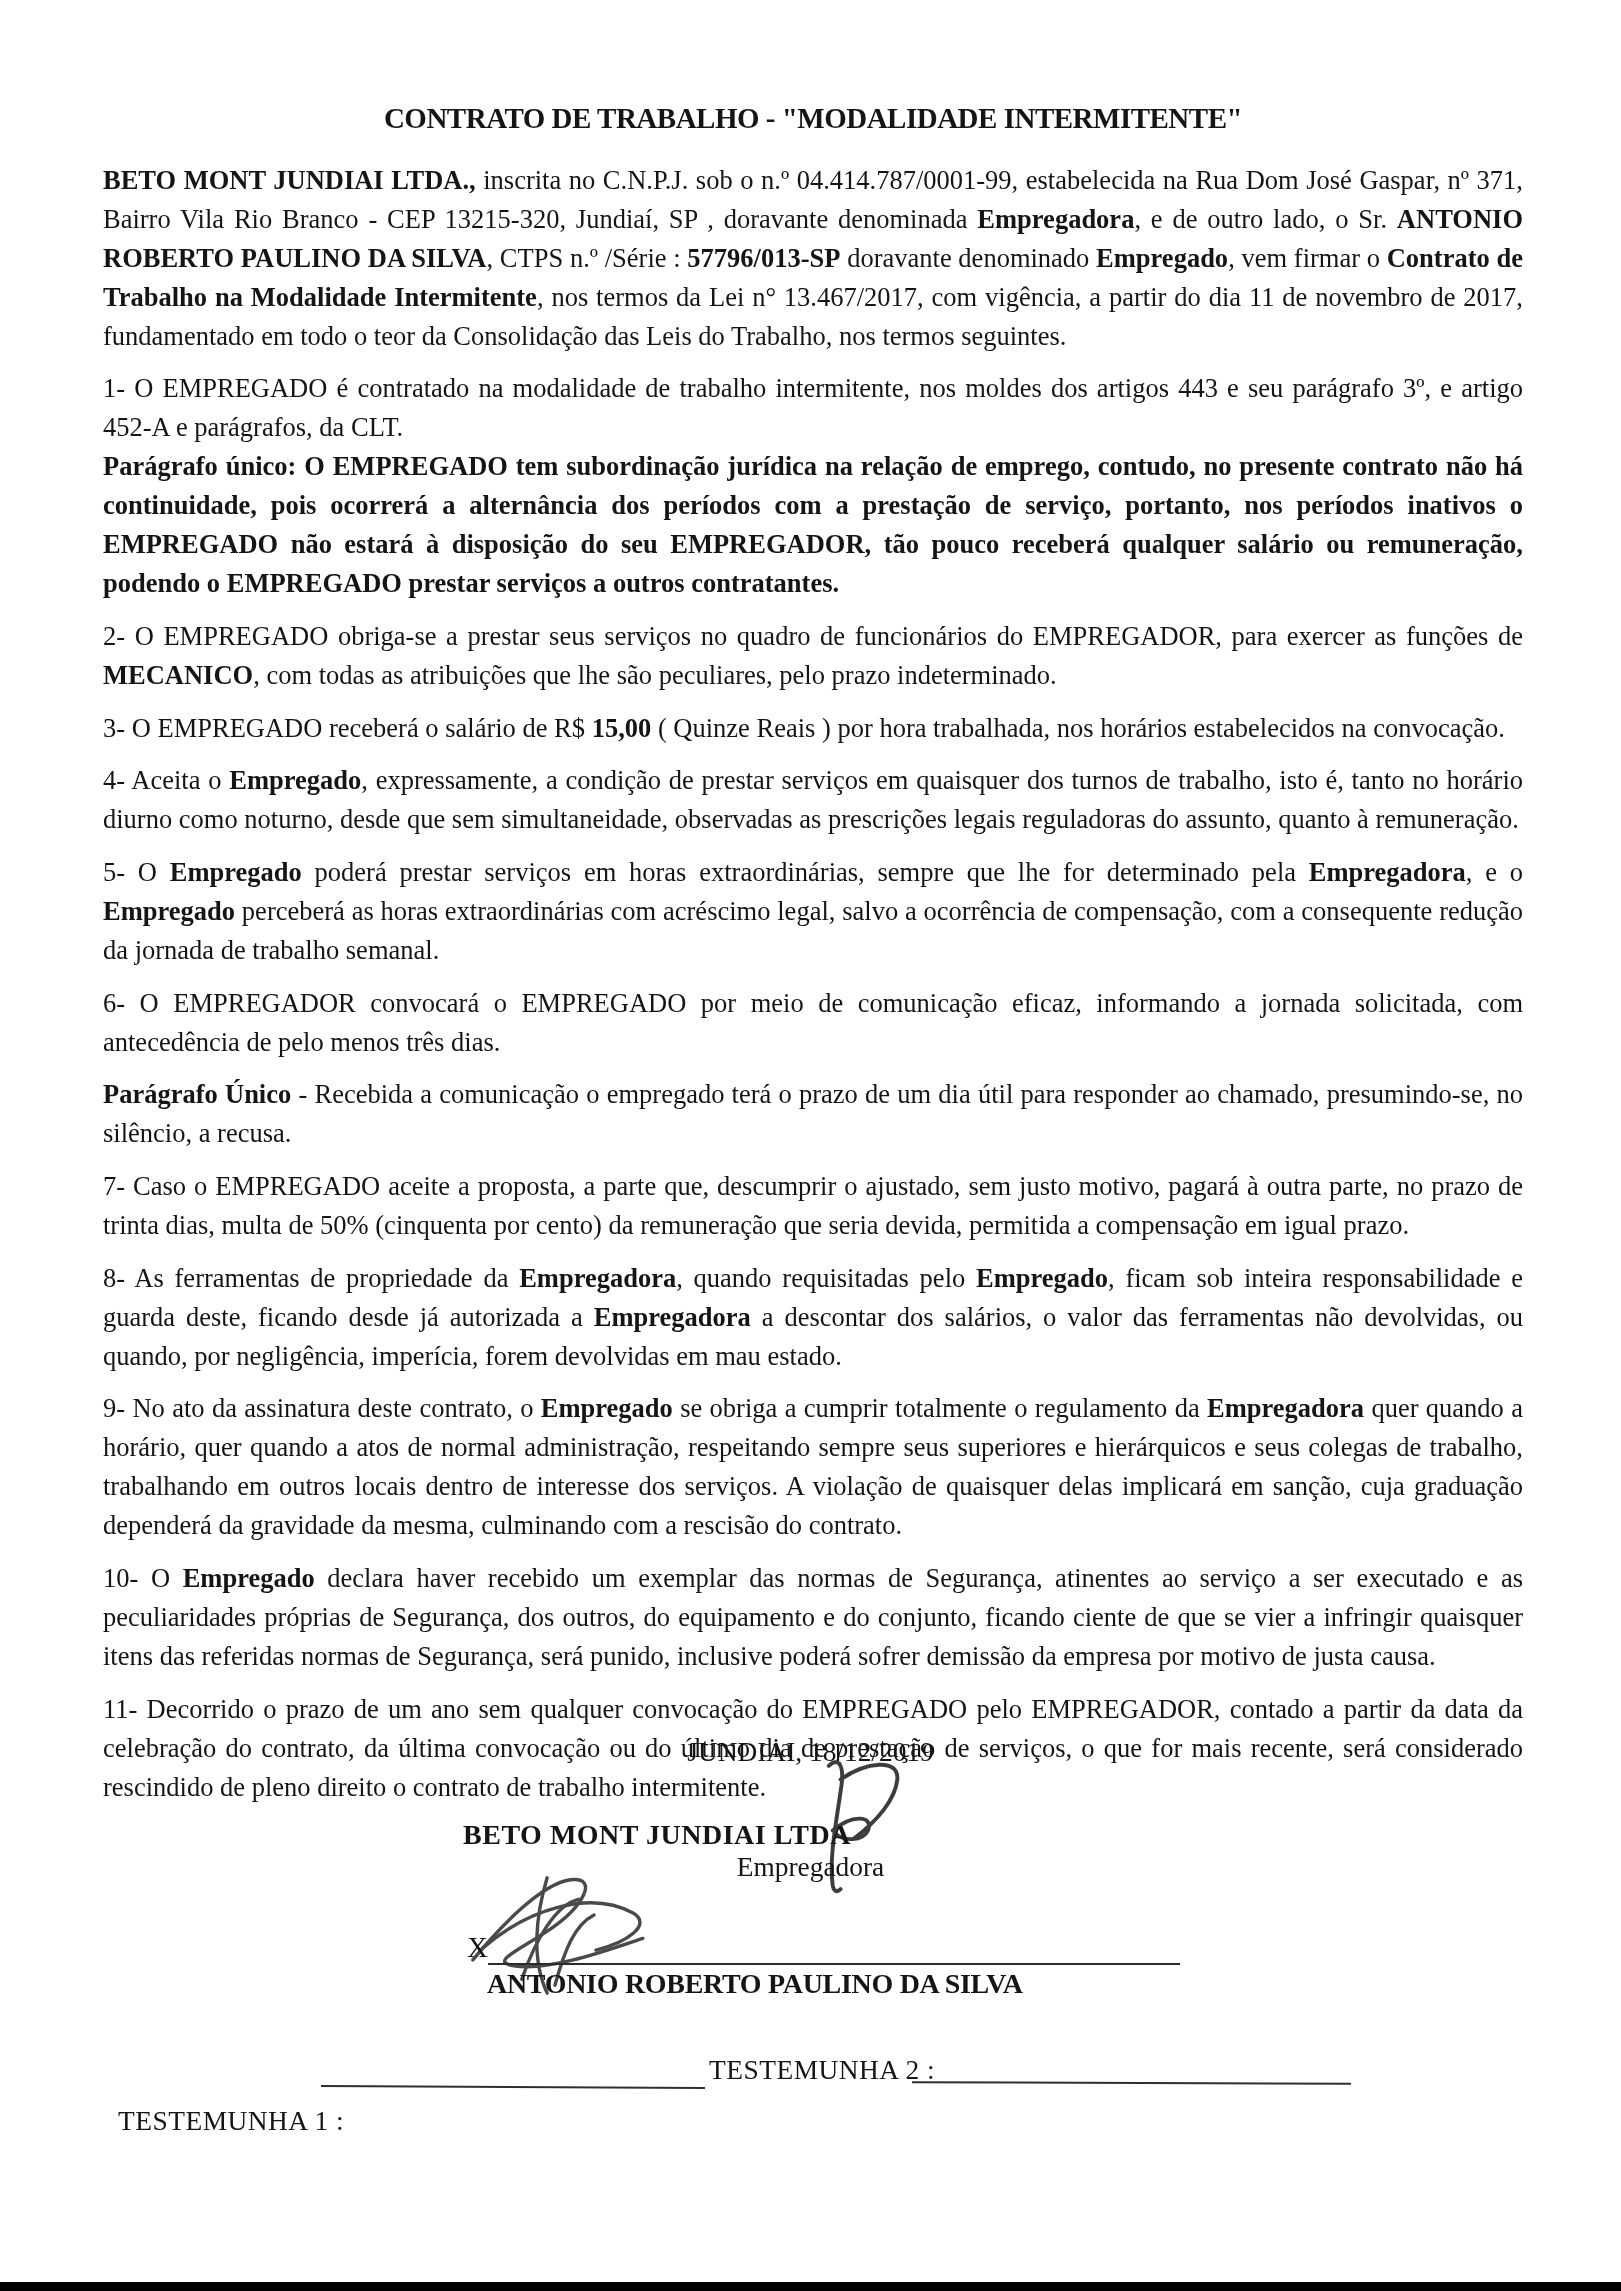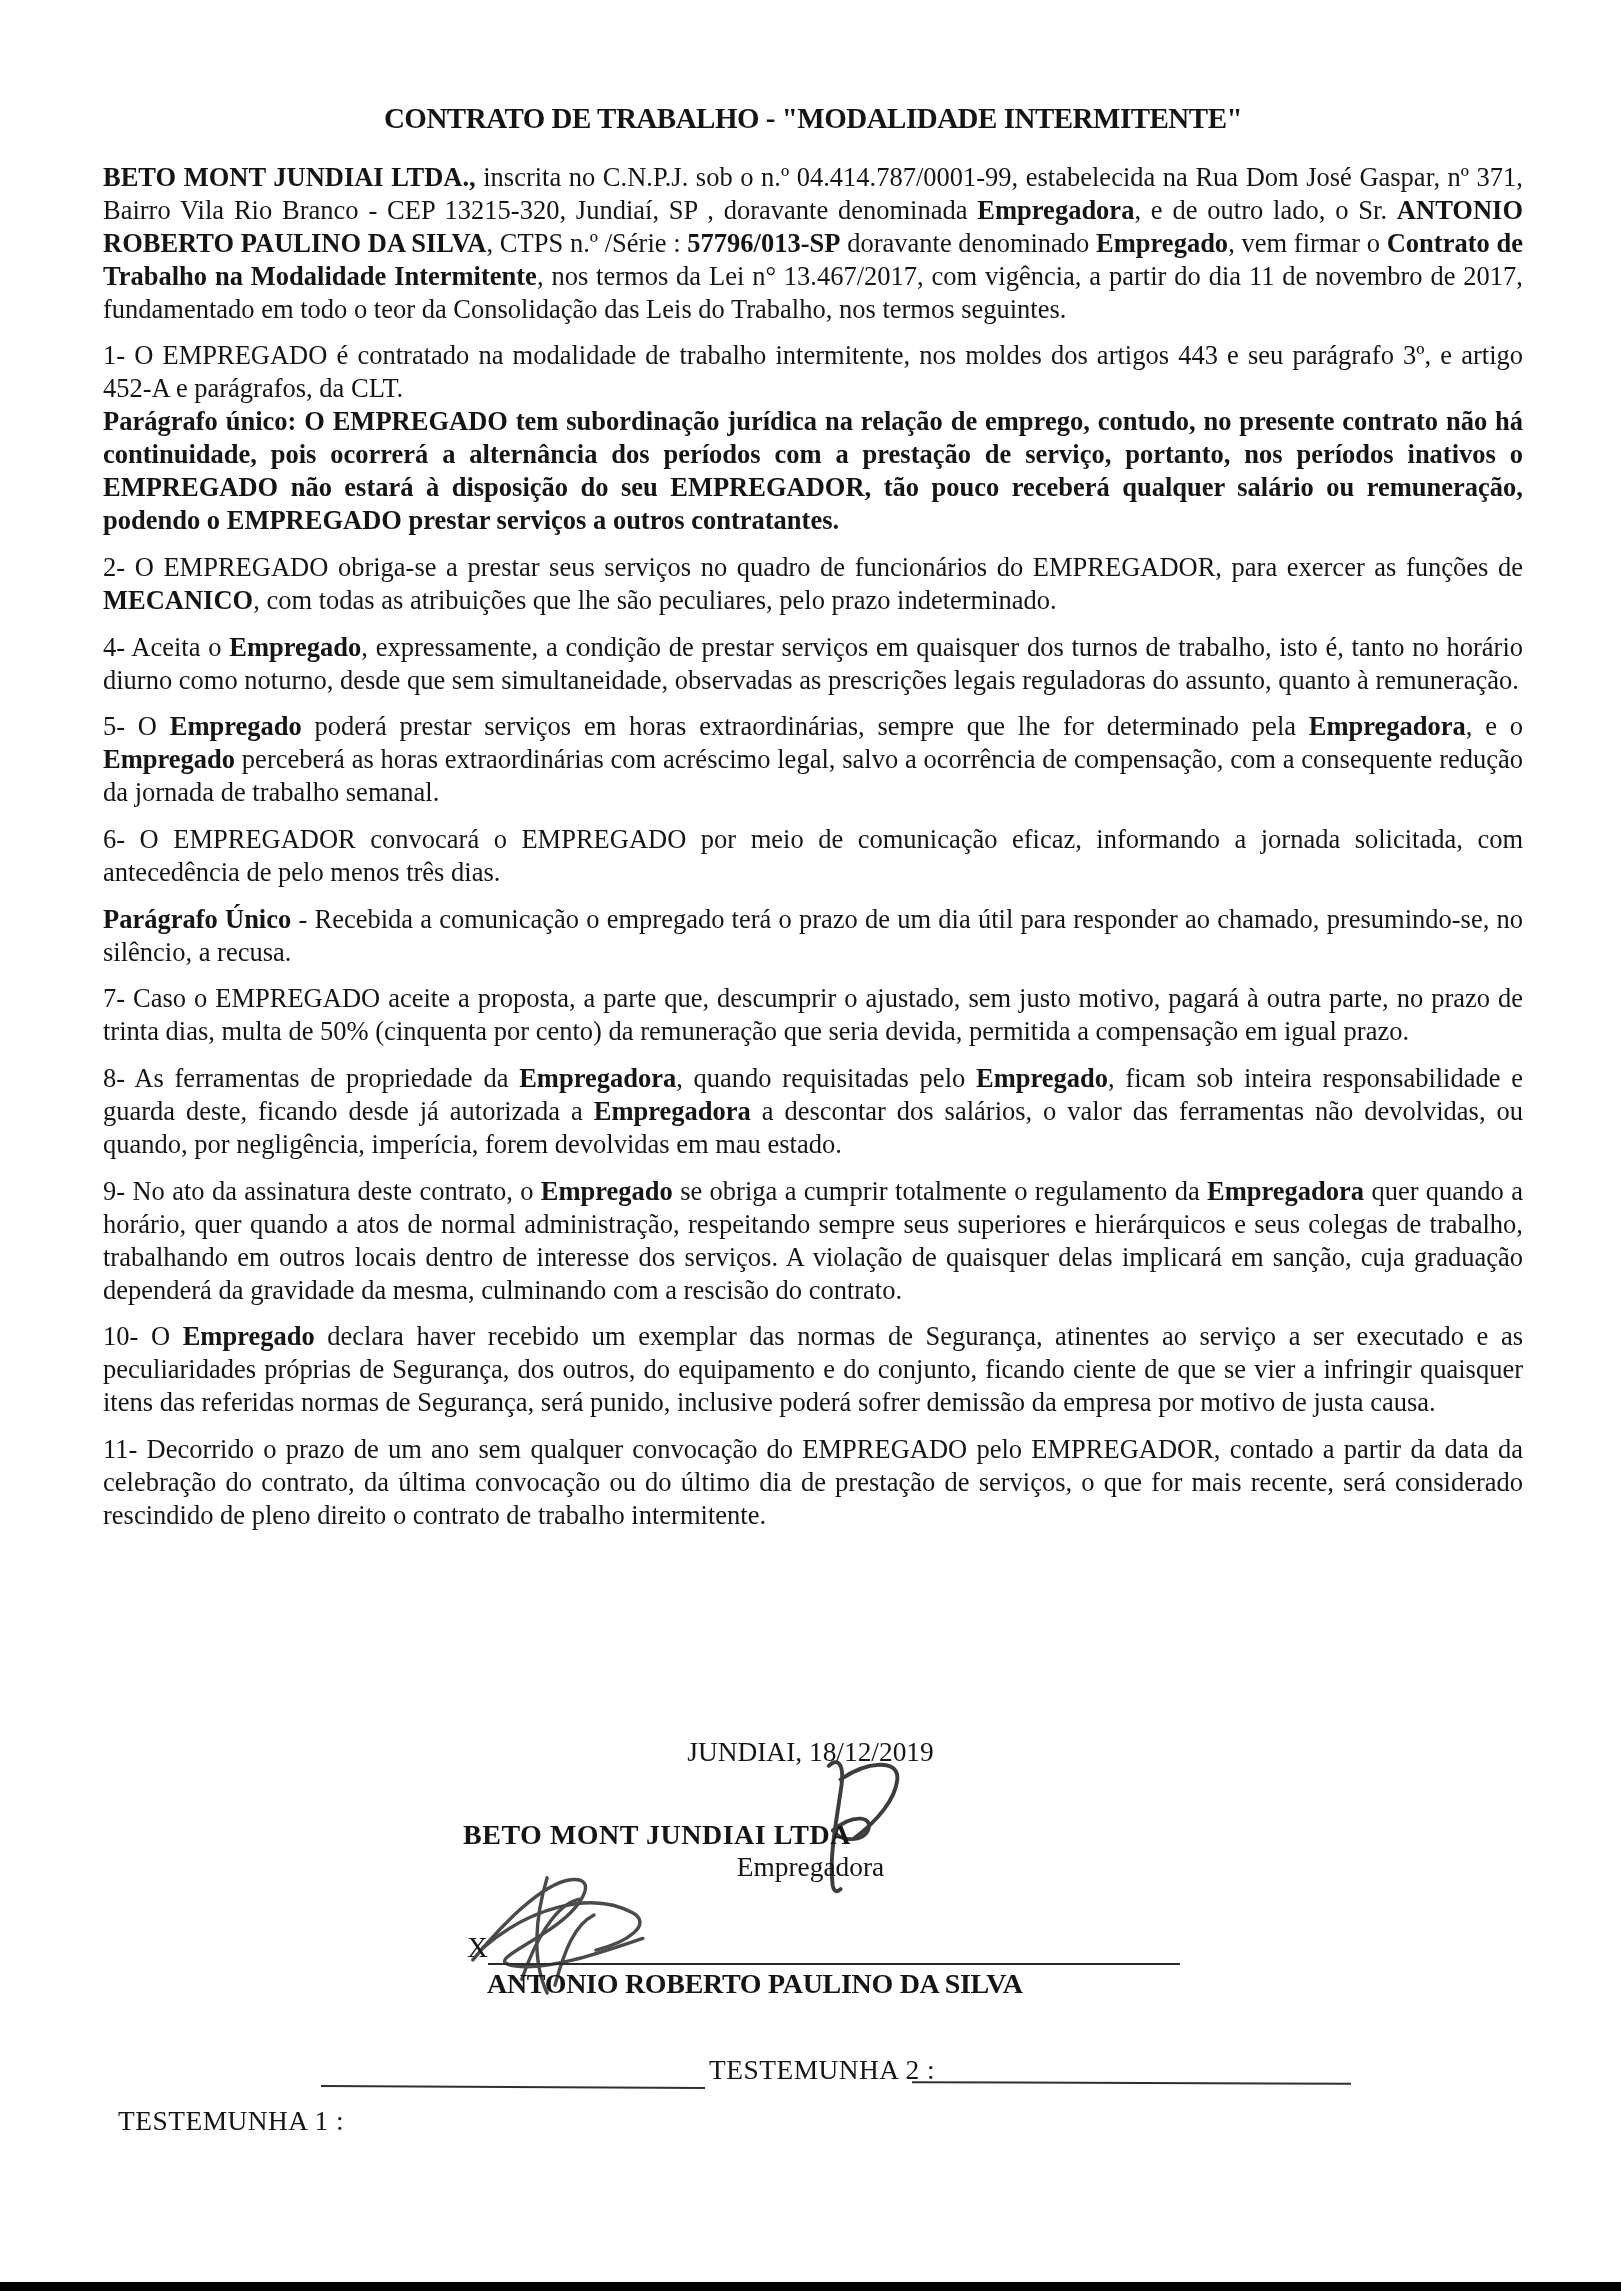--- a/index.html
+++ b/index.html
@@ -19,21 +19,21 @@
   }
   .title{
     font-size:29px;
     font-weight:bold;
     text-align:center;
     letter-spacing:-0.5px;
     margin:0 0 25.5px 0;
   }
   .para{
     font-size:26.5px;
-    line-height:33px;
+    line-height:39px;
     text-align:justify;
     margin:0 0 13.7px 0;
   }
   .para.tight{margin-top:-13.7px;}
   .para b{font-weight:bold;}
   
   .closing{position:absolute;left:0;top:0;width:1621px;height:2292px;pointer-events:none;}
   .date-line{
     position:absolute;left:0;top:1737px;width:1621px;
     text-align:center;font-size:27.4px;
@@ -74,20 +74,21 @@
 
 <div class="page">
 
   <div class="content">
     <h1 class="title">CONTRATO DE TRABALHO - "MODALIDADE INTERMITENTE"</h1>
     <div id="contract-body">
         <p class="para"><b>BETO MONT JUNDIAI LTDA.,</b><span> inscrita no C.N.P.J. sob o n.º 04.414.787/0001-99,  estabelecida na Rua Dom José Gaspar, nº 371, Bairro Vila Rio Branco - CEP 13215-320, Jundiaí, SP ,  doravante denominada </span><b>Empregadora</b><span>, e de outro lado, o Sr. </span><b>ANTONIO ROBERTO PAULINO DA SILVA</b><span>, CTPS  n.º /Série : </span><b>57796/013-SP</b><span> doravante denominado </span><b>Empregado</b><span>,  vem firmar o </span><b>Contrato de Trabalho na Modalidade Intermitente</b><span>, nos termos da Lei n° 13.467/2017, com vigência, a partir do dia 11 de novembro de 2017, fundamentado em todo o teor da Consolidação das Leis do Trabalho, nos termos seguintes.</span></p>
         <p class="para"><span>1- O EMPREGADO é contratado na modalidade de trabalho intermitente, nos moldes dos artigos 443 e seu parágrafo 3º, e artigo 452-A e parágrafos, da CLT.</span></p>
         <p class="para tight"><b>Parágrafo único: O EMPREGADO tem subordinação jurídica na relação de emprego, contudo, no presente contrato não há continuidade, pois ocorrerá a alternância dos períodos com a prestação de serviço, portanto, nos períodos inativos o EMPREGADO não estará à disposição do seu EMPREGADOR, tão pouco receberá qualquer salário ou remuneração, podendo o EMPREGADO prestar serviços a outros contratantes.</b></p>
         <p class="para"><span>2- O EMPREGADO obriga-se a prestar seus serviços no quadro de funcionários do EMPREGADOR, para exercer as funções de </span><b>MECANICO</b><span>, com todas as atribuições que lhe são peculiares, pelo prazo indeterminado.</span></p>
+        <p class="para"><span>3- O EMPREGADO receberá o salário de R$ </span><b>15,00</b><span> ( Quinze Reais  ) por hora trabalhada, nos horários estabelecidos na convocação.</span></p>
         <p class="para"><span>4- Aceita o </span><b>Empregado</b><span>, expressamente, a condição de prestar serviços em quaisquer dos turnos de trabalho, isto é, tanto no horário diurno como noturno, desde que sem simultaneidade, observadas as prescrições legais reguladoras do assunto, quanto à remuneração.</span></p>
         <p class="para"><span>5- O </span><b>Empregado</b><span> poderá prestar serviços em horas extraordinárias, sempre que lhe for determinado pela </span><b>Empregadora</b><span>, e o </span><b>Empregado</b><span> perceberá as horas extraordinárias com acréscimo legal, salvo a ocorrência de compensação, com a consequente redução da jornada de trabalho semanal.</span></p>
         <p class="para"><span>6- O EMPREGADOR convocará o EMPREGADO por meio de comunicação eficaz, informando a jornada solicitada, com antecedência de pelo menos três dias.</span></p>
         <p class="para"><b>Parágrafo Único</b><span> - Recebida a comunicação o empregado terá o prazo de um dia útil para responder ao chamado, presumindo-se, no silêncio, a recusa.</span></p>
         <p class="para"><span>7- Caso o EMPREGADO aceite a proposta, a parte que, descumprir o ajustado,  sem justo motivo, pagará à outra parte, no prazo de trinta dias, multa de 50% (cinquenta por cento) da remuneração que seria devida, permitida a compensação em igual prazo.</span></p>
         <p class="para"><span>8- As ferramentas de propriedade da </span><b>Empregadora</b><span>, quando requisitadas pelo </span><b>Empregado</b><span>, ficam sob inteira responsabilidade e guarda deste, ficando desde já autorizada a </span><b>Empregadora</b><span> a descontar dos salários, o valor das ferramentas não devolvidas, ou quando, por negligência, imperícia, forem devolvidas em mau estado.</span></p>
         <p class="para"><span>9- No ato da assinatura deste contrato, o </span><b>Empregado</b><span> se obriga a cumprir totalmente o regulamento da </span><b>Empregadora</b><span> quer quando a horário, quer quando a atos de normal administração, respeitando sempre seus superiores e hierárquicos e seus colegas de trabalho, trabalhando em outros locais dentro de interesse dos serviços. A violação de quaisquer delas implicará em sanção, cuja graduação dependerá da gravidade da mesma, culminando com a rescisão do contrato.</span></p>
         <p class="para"><span>10- O </span><b>Empregado</b><span> declara haver recebido um exemplar das normas de Segurança, atinentes ao serviço a ser executado e as peculiaridades próprias de Segurança, dos outros, do equipamento e do conjunto, ficando ciente de que se vier a infringir quaisquer itens das referidas normas de Segurança, será punido, inclusive poderá sofrer demissão da empresa por motivo de justa causa.</span></p>
         <p class="para"><span>11- Decorrido o prazo de um ano sem qualquer convocação do EMPREGADO pelo EMPREGADOR, contado a partir da data da celebração do contrato, da última convocação ou do último dia de prestação de serviços, o que for mais recente, será considerado rescindido de pleno direito o contrato de trabalho intermitente.</span></p>
       </div>

